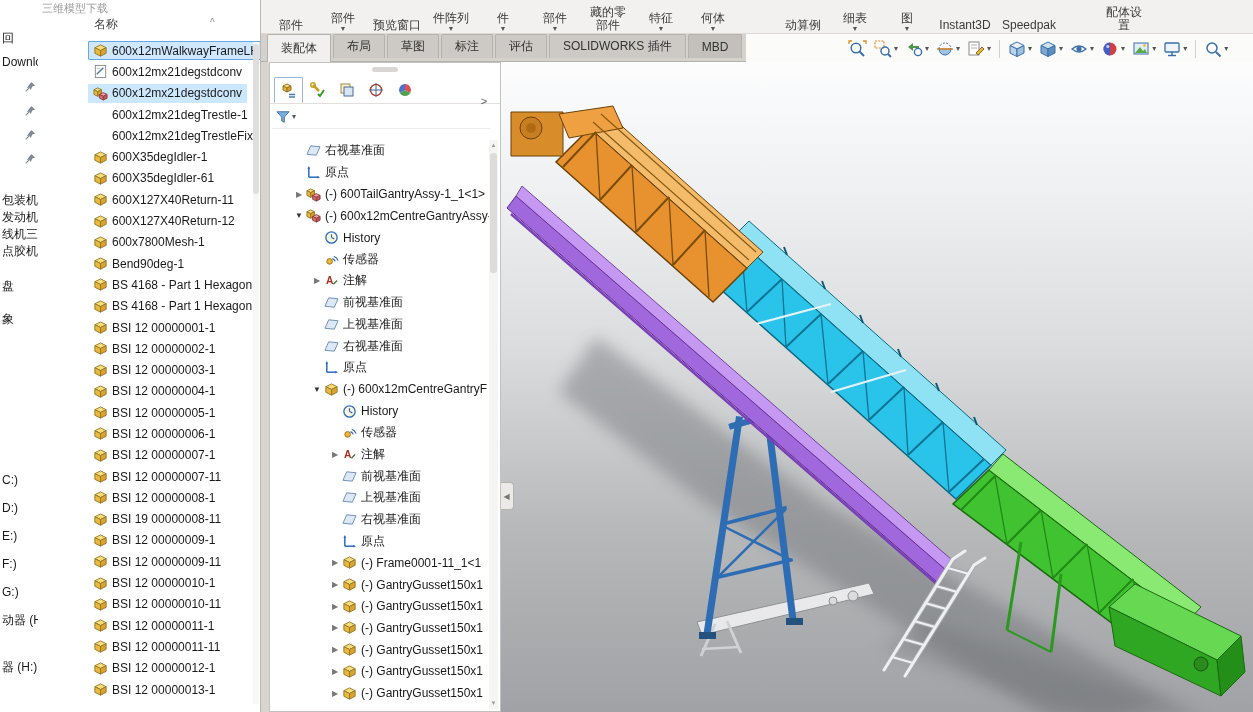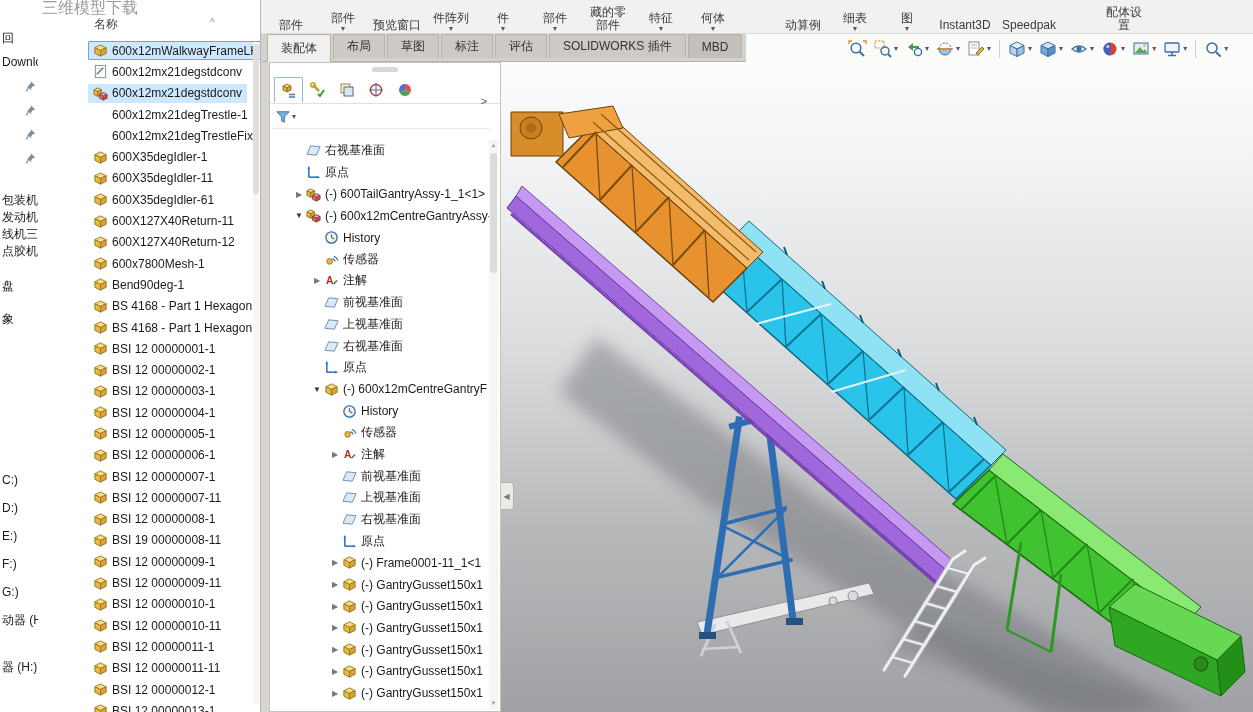--- a/index.html
+++ b/index.html
@@ -14,21 +14,21 @@
   #lib-list{position:absolute;left:0;top:192px;width:38px}
   .lib-item{height:17px;line-height:17px;padding-left:2px;white-space:nowrap;overflow:hidden}
   #pc-list{position:absolute;left:0;top:270px;width:38px}
   .pc-item{height:33px;line-height:33px;padding-left:2px;white-space:nowrap;overflow:hidden}
   #drive-list{position:absolute;left:0;top:466px;width:38px}
   .drive-item{height:28px;line-height:28px;padding-left:2px;white-space:nowrap;overflow:hidden}
   .drive-item:last-child{margin-top:19px}
 
   
   #filepanel{position:absolute;left:38px;top:0;width:222px;height:712px;background:#fff;overflow:hidden}
-  .fp-top{height:16px;line-height:16px;color:#9b9b9b;font-size:16px;padding-left:4px;white-space:nowrap;overflow:hidden}
+  .fp-top{height:16px;line-height:16px;color:#9b9b9b;font-size:11px;padding-left:4px;white-space:nowrap;overflow:hidden}
   .fp-header{height:24px;display:flex;align-items:flex-start;padding-left:56px;color:#444;position:relative}
   .fp-header .sort{position:absolute;left:172px;top:1px;color:#8a8a8a;font-size:10px}
   #file-list{position:absolute;left:0;top:40px;right:0;bottom:0;overflow:hidden}
   .file-row{height:21.3px;display:flex;align-items:center;padding-left:50px;white-space:nowrap;overflow:hidden}
   .hl{display:inline-flex;align-items:center;gap:4px;padding:1px 4px;border:1px solid transparent;border-radius:1px}
   .ficon{width:15px;height:15px;flex:none;line-height:0}
   .ficon.empty{width:15px}
   .state-selected .hl{background:#cce8ff}
   .state-editing .hl{background:#cfe8ff;border-color:#66a7e8}
   .fscroll{position:absolute;right:1px;top:42px;width:6px;height:662px;background:#f7f7f7}
@@ -210,30 +210,20 @@
           </span>
         </div>
         <div class="file-row state-normal">
           <span class="hl">
             <span class="ficon"><svg width="15" height="15" viewBox="0 0 16 16">
                 <polygon points="2,5 8,2 14,5 8,8" fill="#f7dd7a" stroke="#93762a"></polygon>
                 <polygon points="2,5 8,8 8,14 2,11" fill="#e8b93c" stroke="#93762a"></polygon>
                 <polygon points="14,5 8,8 8,14 14,11" fill="#d9a32e" stroke="#93762a"></polygon>
               </svg></span>
             <span class="flabel">600X35degIdler-1</span>
-          </span>
-        </div>
-        <div class="file-row state-normal">
-          <span class="hl">
-            <span class="ficon"><svg width="15" height="15" viewBox="0 0 16 16">
-                <polygon points="2,5 8,2 14,5 8,8" fill="#f7dd7a" stroke="#93762a"></polygon>
-                <polygon points="2,5 8,8 8,14 2,11" fill="#e8b93c" stroke="#93762a"></polygon>
-                <polygon points="14,5 8,8 8,14 14,11" fill="#d9a32e" stroke="#93762a"></polygon>
-              </svg></span>
-            <span class="flabel">600X35degIdler-11</span>
           </span>
         </div>
         <div class="file-row state-normal">
           <span class="hl">
             <span class="ficon"><svg width="15" height="15" viewBox="0 0 16 16">
                 <polygon points="2,5 8,2 14,5 8,8" fill="#f7dd7a" stroke="#93762a"></polygon>
                 <polygon points="2,5 8,8 8,14 2,11" fill="#e8b93c" stroke="#93762a"></polygon>
                 <polygon points="14,5 8,8 8,14 14,11" fill="#d9a32e" stroke="#93762a"></polygon>
               </svg></span>
             <span class="flabel">600X35degIdler-61</span>

